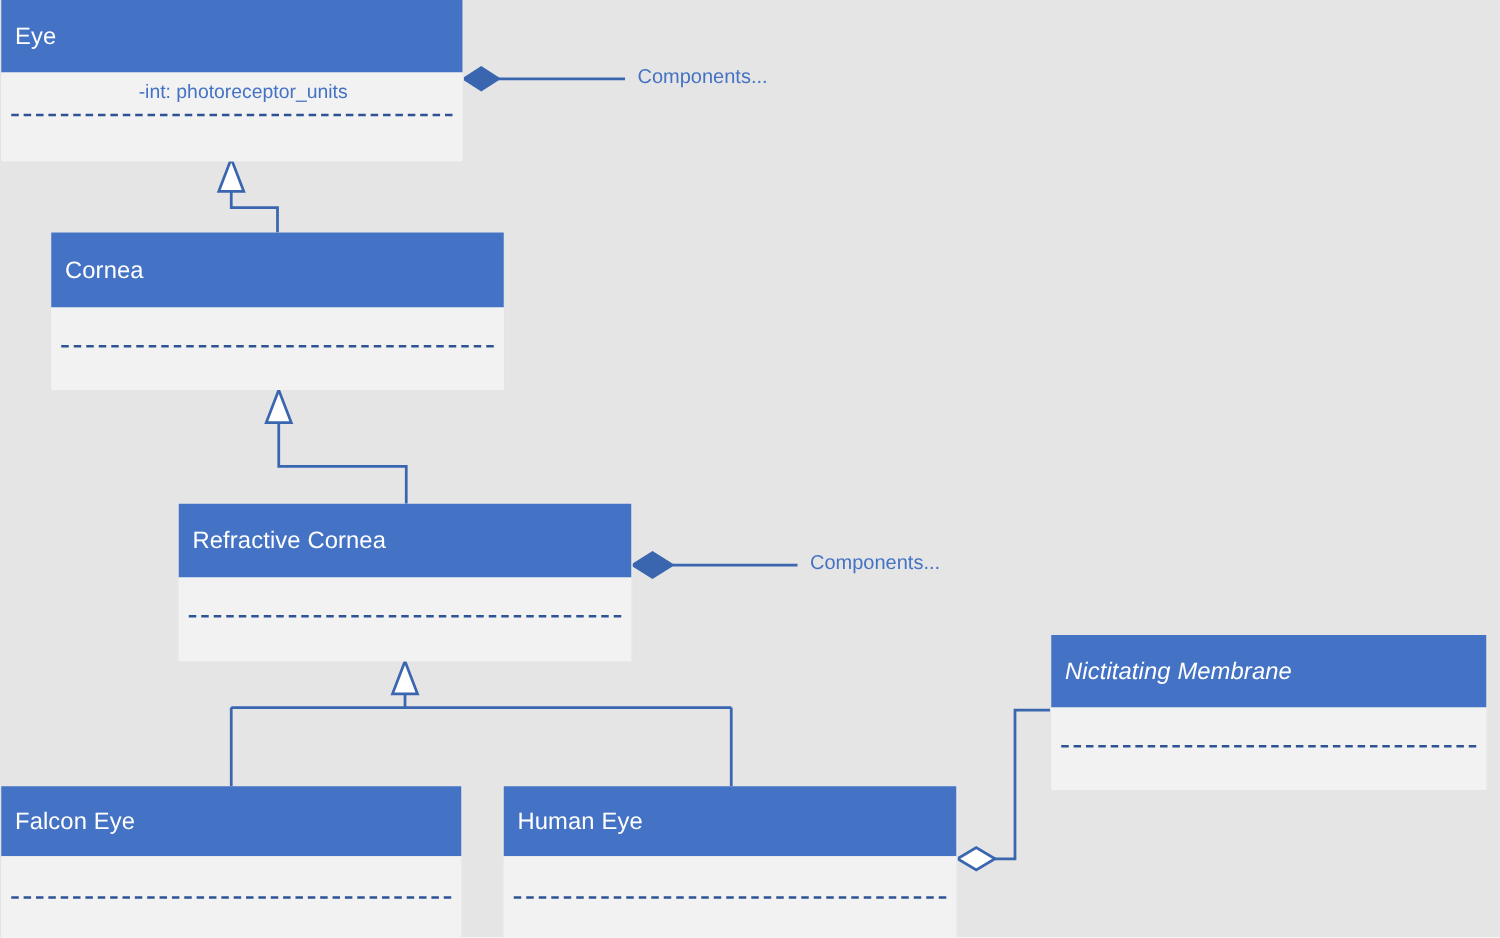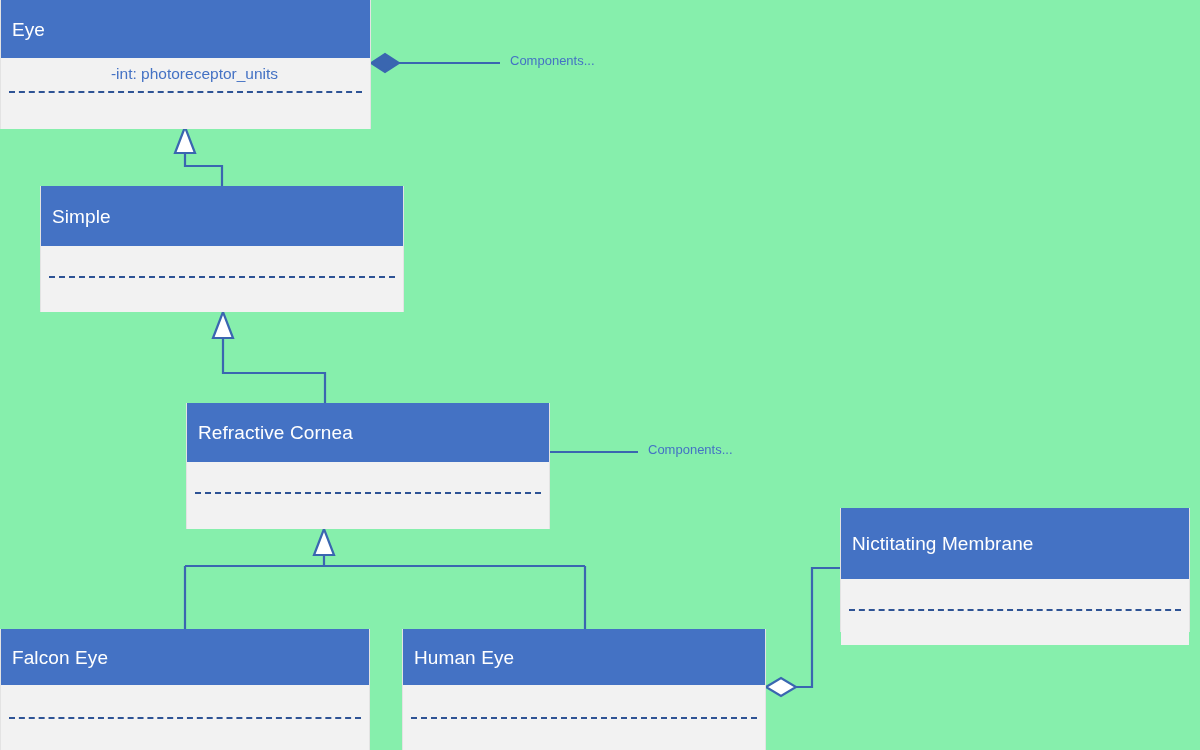--- a/index.html
+++ b/index.html
@@ -8,21 +8,21 @@
     padding: 0;
     background: #ffffff;
   }
   body {
     font-family: "Liberation Sans", sans-serif;
   }
   #canvas {
     position: relative;
     width: 1200px;
     height: 750px;
-    background: #86efac;
+    background: #e5e5e5;
     overflow: hidden;
   }
   
   .uml-class {
     position: absolute;
     box-sizing: border-box;
     background: #F2F2F2;
     border: 1px solid #E3E3E3;
     border-top: none;
   }
@@ -81,21 +81,21 @@
   }
   .diamond-open {
     fill: #ffffff;
     stroke: #3A66B0;
     stroke-width: 2.2;
   }
   
   .assoc-label {
     position: absolute;
     color: #4472C4;
-    font-size: 13px;
+    font-size: 16px;
     line-height: 1;
     white-space: nowrap;
   }
 </style>
 </head>
 <body>
 
 <div id="canvas">
 
   <svg id="connectors" viewBox="0 0 1200 750" xmlns="http://www.w3.org/2000/svg">
@@ -136,38 +136,38 @@
       <span>Eye</span>
     </div>
     <div class="uml-body" style="height:71px;text-align:center;">
       <div class="uml-attr">-int: photoreceptor_units</div>
       <div class="uml-sep" style="top:33px;"></div>
     </div>
   </div>
 
   <div class="uml-class" style="left:40px; top:186px; width:364px; height:126px;">
     <div class="uml-header" style="height:60px;">
-      <span>Simple</span>
+      <span>Cornea</span>
     </div>
     <div class="uml-body" style="height:66px;">
       <div class="uml-sep" style="top:30px;"></div>
     </div>
   </div>
 
-  <div class="uml-class" style="left:142px; top:403px; width:364px; height:126px;margin-left:44px;">
+  <div class="uml-class" style="left:142px; top:403px; width:364px; height:126px;">
     <div class="uml-header" style="height:59px;">
       <span>Refractive Cornea</span>
     </div>
     <div class="uml-body" style="height:67px;">
       <div class="uml-sep" style="top:30px;"></div>
     </div>
   </div>
 
   <div class="uml-class" style="left:840px; top:508px; width:350px; height:124px;">
-    <div class="uml-header" style="height:71px;">
+    <div class="uml-header" style="height:58px;font-style:italic;">
       <span>Nictitating Membrane</span>
     </div>
     <div class="uml-body" style="height:66px;">
       <div class="uml-sep" style="top:30px;"></div>
     </div>
   </div>
 
   <div class="uml-class" style="left:0px; top:629px; width:370px; height:126px;">
     <div class="uml-header" style="height:56px;">
       <span>Falcon Eye</span>

